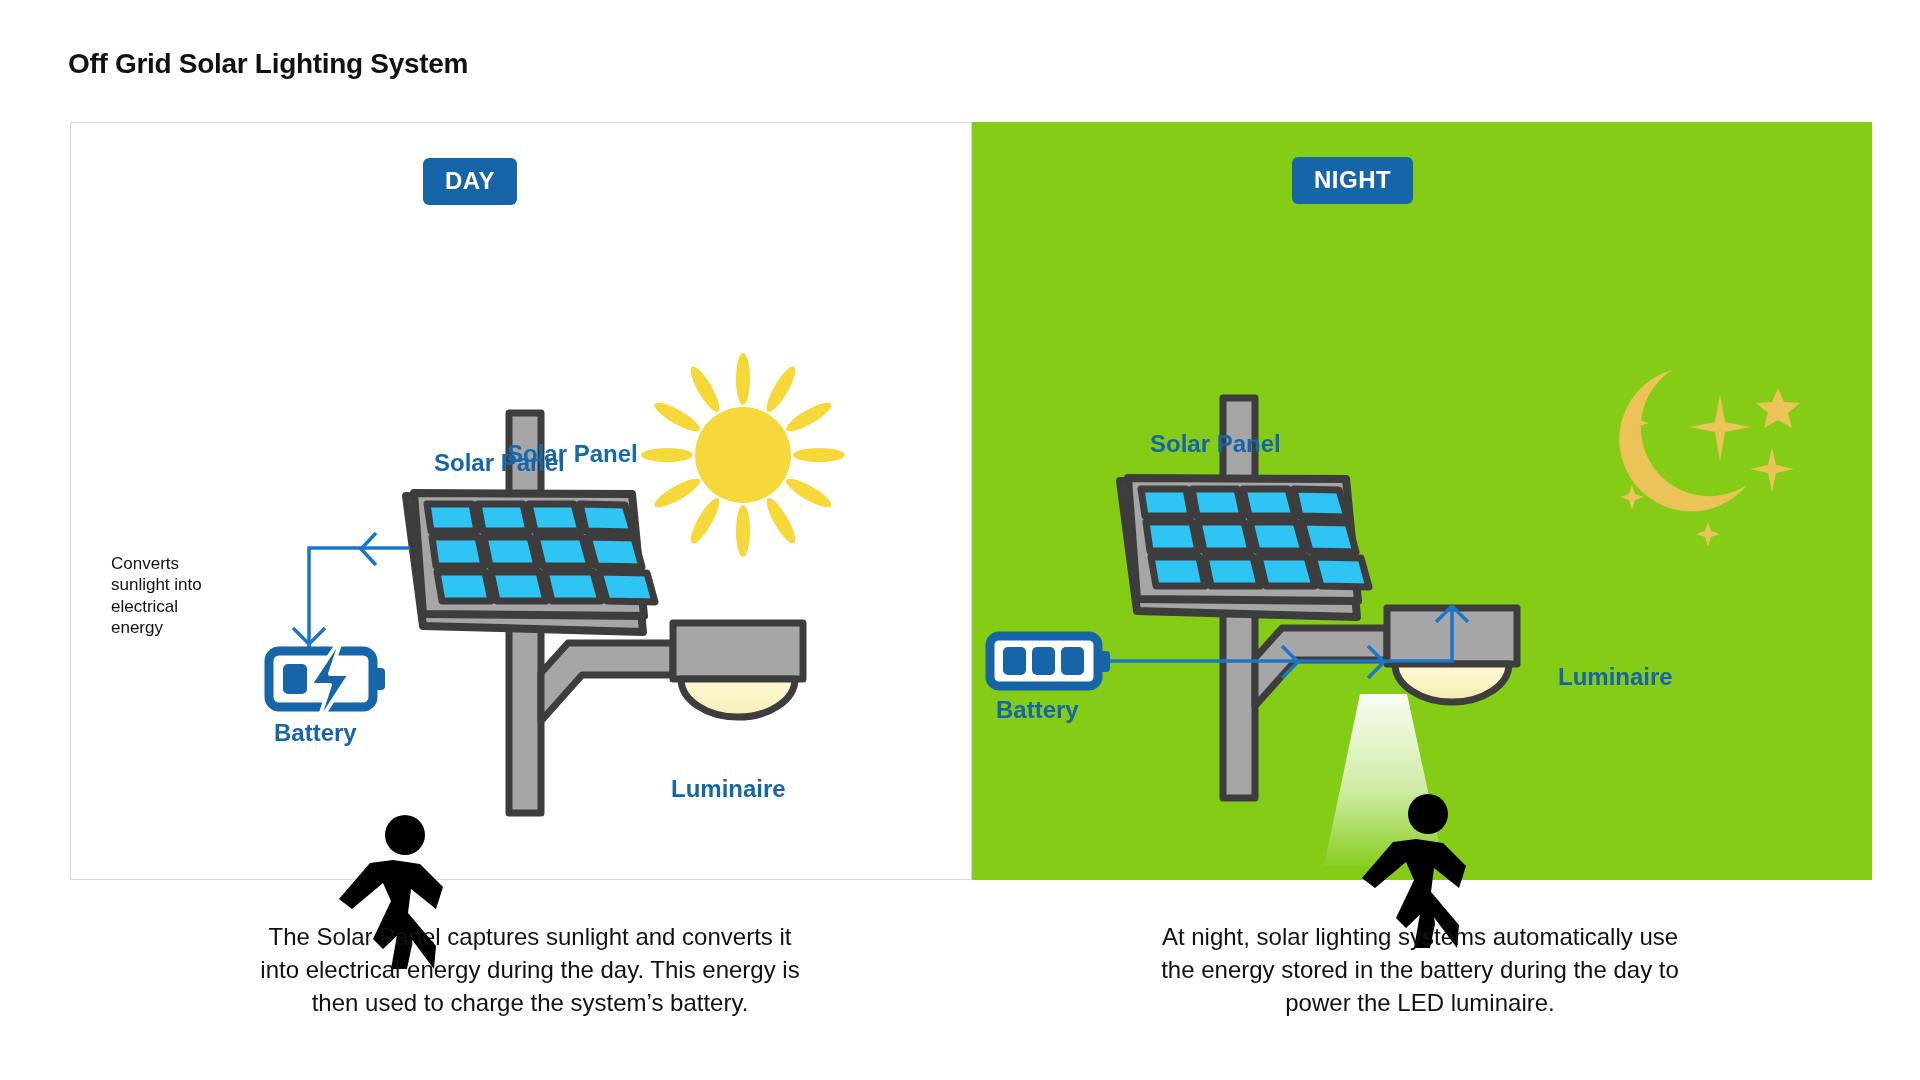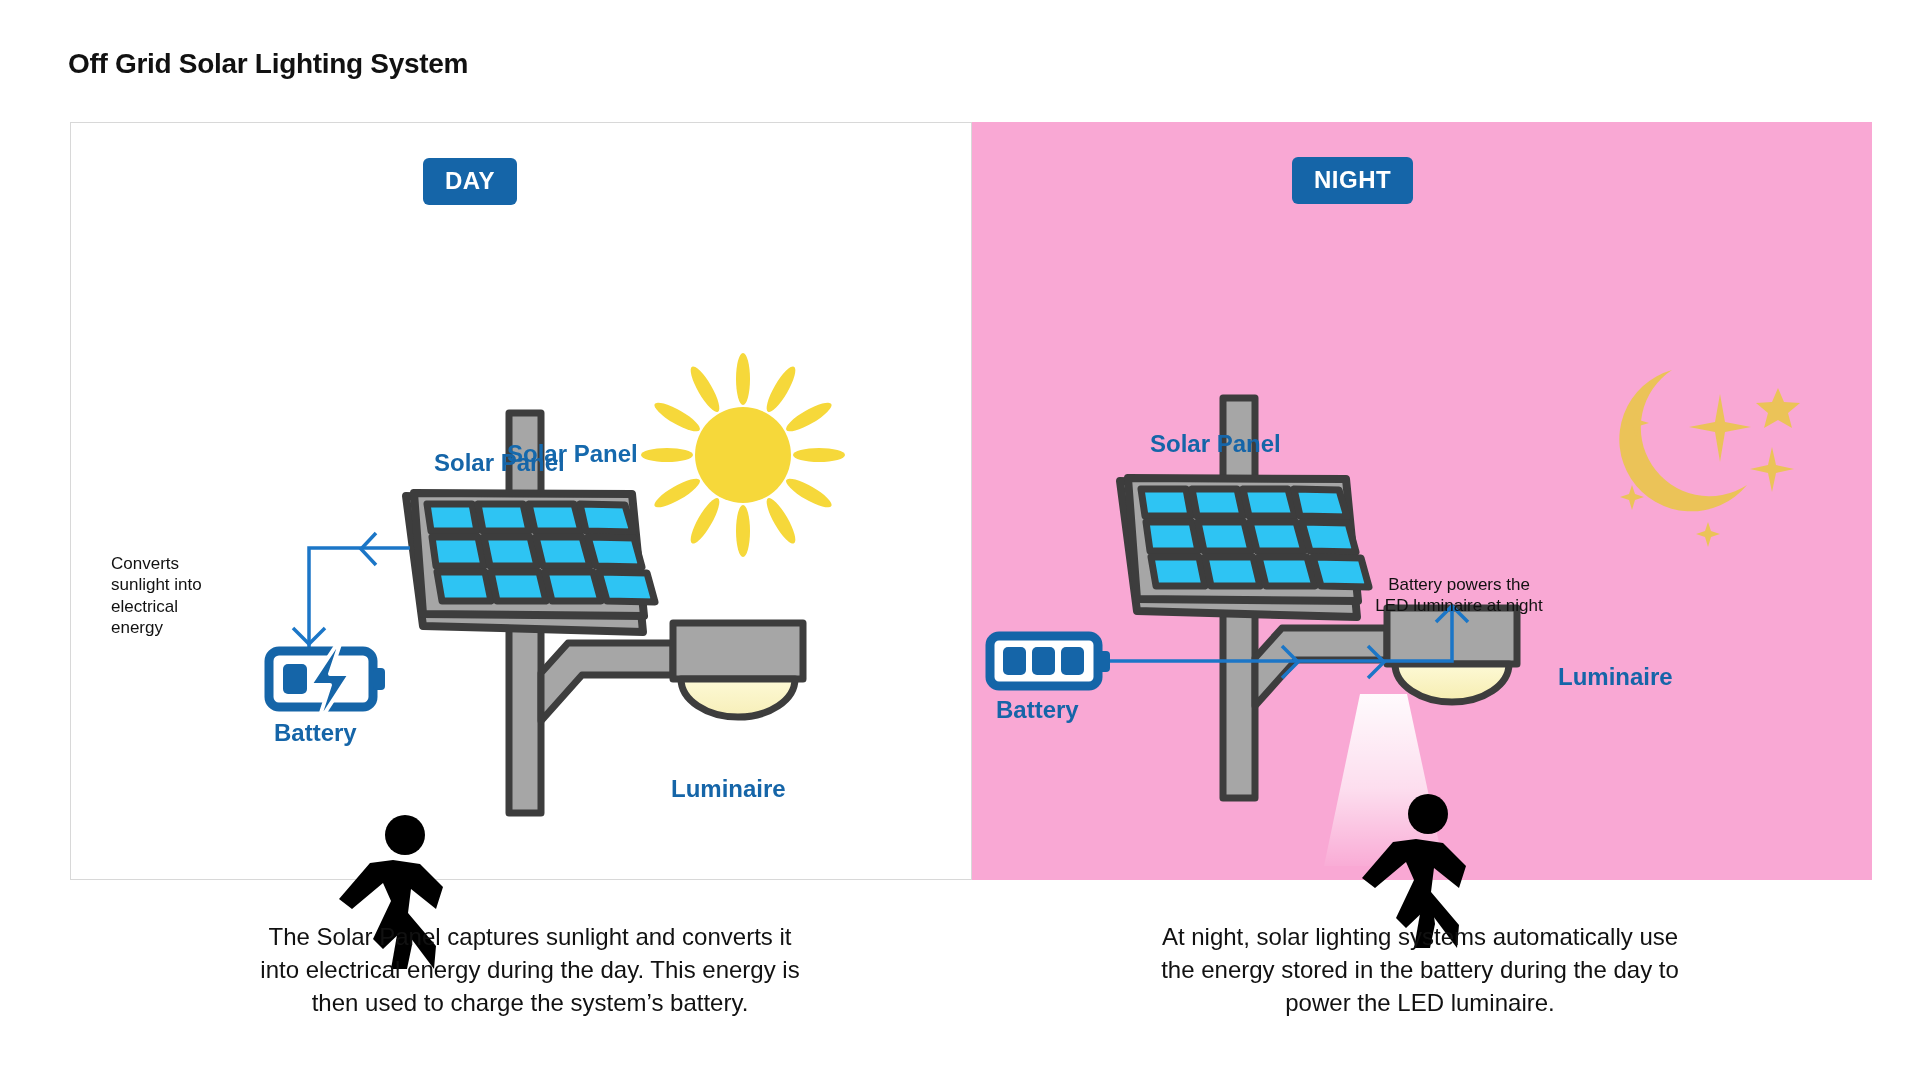--- a/index.html
+++ b/index.html
@@ -22,21 +22,21 @@
 
   .panels { position: absolute; left: 70px; top: 122px; width: 1802px; height: 758px; }
 
   .panel-day {
     position: absolute; left: 0; top: 0; width: 902px; height: 758px;
     background: #ffffff;
     border: 1px solid #d8d8d8;
   }
   .panel-night {
     position: absolute; left: 902px; top: 0; width: 900px; height: 758px;
-    background: #f9a8d4;
+    background: #84cc16;
   }
 
   .badge {
     position: absolute;
     background: #1565a8;
     color: #ffffff;
     font-weight: bold;
     font-size: 24px;
     letter-spacing: 0.5px;
     border-radius: 6px;
@@ -290,22 +290,20 @@
         <g fill="#000000">
           <circle cx="456" cy="692" r="20"></circle>
           <path d="M444 717 L471 721 L494 744 L487 766 L462 746 L459 770 L487 803 L485 826 L455 786 L434 806 L424 796 L442 758 L434 740 L403 766 L390 756 L421 720 Z"></path>
           <path d="M459 770 L463 802 L458 826 L442 826 L448 792 Z"></path>
         </g>
       </svg>
 
       <div class="lbl-blue" style="left:178px; top:308px;">Solar Panel</div>
       <div class="lbl-blue" style="left:24px; top:574px;">Battery</div>
       <div class="lbl-blue" style="left:586px; top:541px;">Luminaire</div>
-      <div class="ann ann-night" style="left:372px; top:452px; width:230px;">Battery powers the
-LED luminaire at night</div>
     </div>
 
   </div>
 
   <div class="caption caption-night">At night, solar lighting systems automatically use
 the energy stored in the battery during the day to
 power the LED luminaire.</div>
   <div class="caption caption-day">The Solar Panel captures sunlight and converts it
 into electrical energy during the day. This energy is
 then used to charge the system’s battery.</div>

